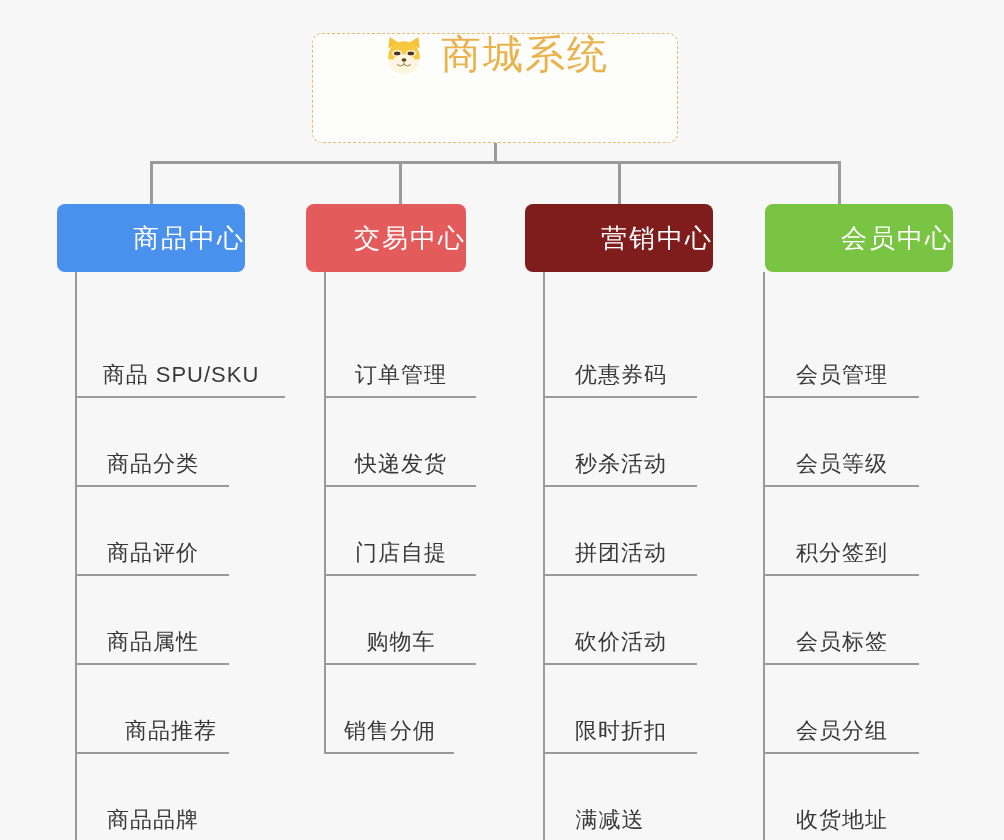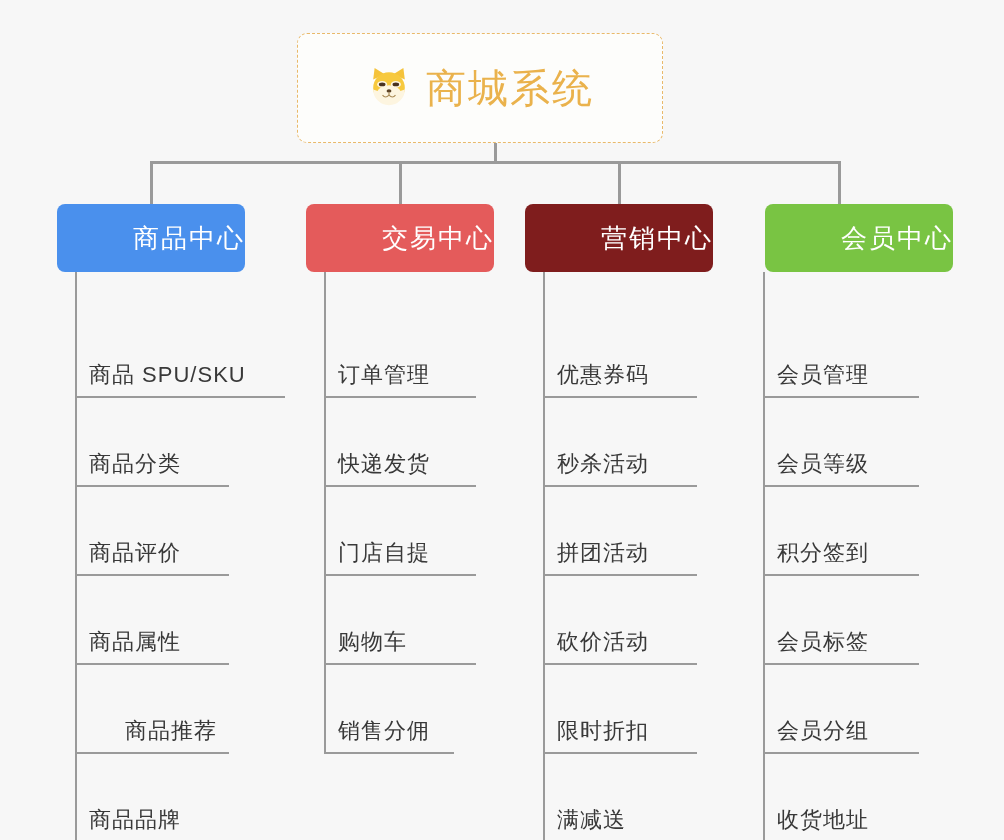--- a/index.html
+++ b/index.html
@@ -15,29 +15,28 @@
   #canvas {
     position: relative;
     width: 1004px;
     height: 840px;
     background: #f7f7f7;
   }
 
   
   .root-node {
     position: absolute;
-    left: 297px;
+    left: 312px;
     top: 33px;
     width: 366px;
     height: 110px;
     background: #fdfdfb;
     border: 1px dashed #e9b96a;
     border-radius: 10px;
     display: flex;
-    align-items: center;
     justify-content: center;
     gap: 14px;
   }
   .root-title {
     font-size: 40px;
     color: #eab24c;
     letter-spacing: 2px;
     line-height: 1;
     white-space: nowrap;
   }
@@ -80,21 +79,21 @@
     padding-left: 0;
     border-left: 2px solid #9a9a9a;
     margin-top: 0;
     padding-top: 0;
   }
   .leaf-item {
     position: relative;
     height: 89px;
     display: flex;
     align-items: flex-end;
-    justify-content: flex-start;
+    justify-content: center;
     padding-bottom: 6px;
     border-bottom: 2px solid #9a9a9a;
   }
   .leaf-item:first-child { height: 126px; }
   .leaf-label {
     font-size: 22px;
     color: #393939;
     letter-spacing: 1px;
     white-space: nowrap;
     padding: 0 12px;
@@ -189,21 +188,21 @@
       <div class="leaf-item">
           <span class="leaf-label">商品推荐</span>
         </div>
       <div class="leaf-item">
           <span class="leaf-label">商品品牌</span>
         </div>
     </div>
   </div>
 
   <div class="column col2" style="left:306px; width:188px;">
-    <div class="cat-box cat-red" style="width:188px;">
+    <div class="cat-box cat-red" style="width:160px;">
       <span>交易中心</span>
     </div>
     <div class="leaf-group">
       <div class="leaf-item">
           <span class="leaf-label">订单管理</span>
         </div>
       <div class="leaf-item">
           <span class="leaf-label">快递发货</span>
         </div>
       <div class="leaf-item">

